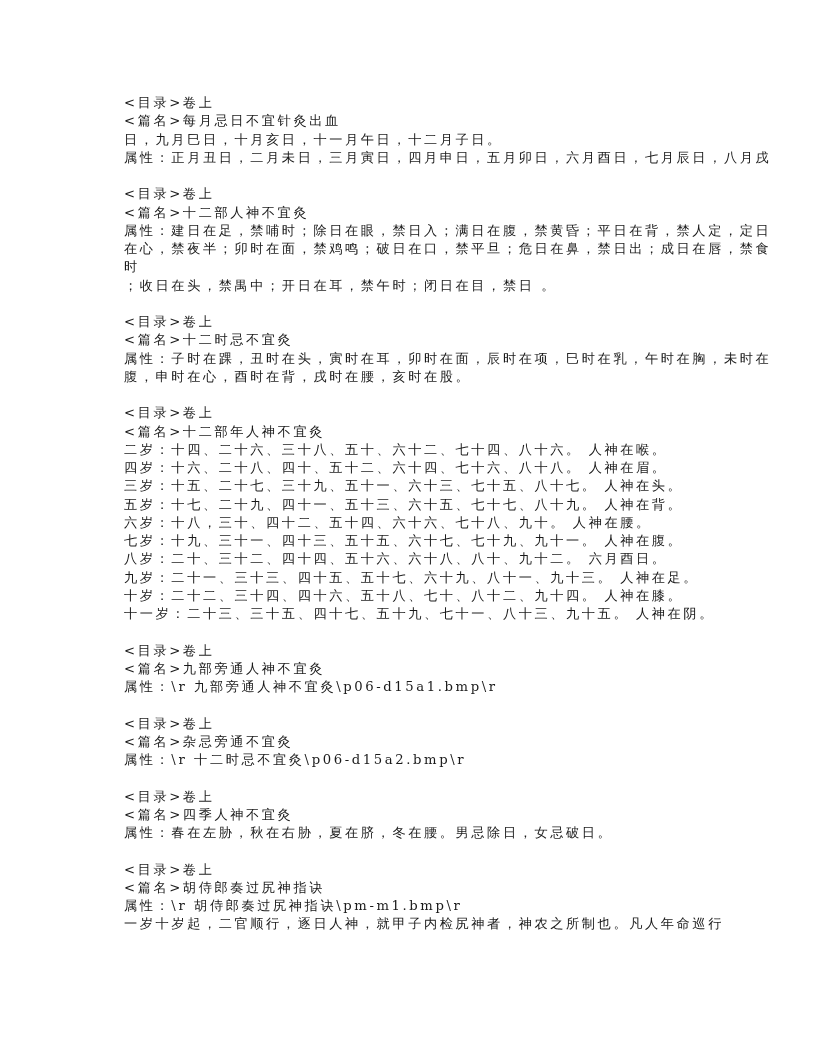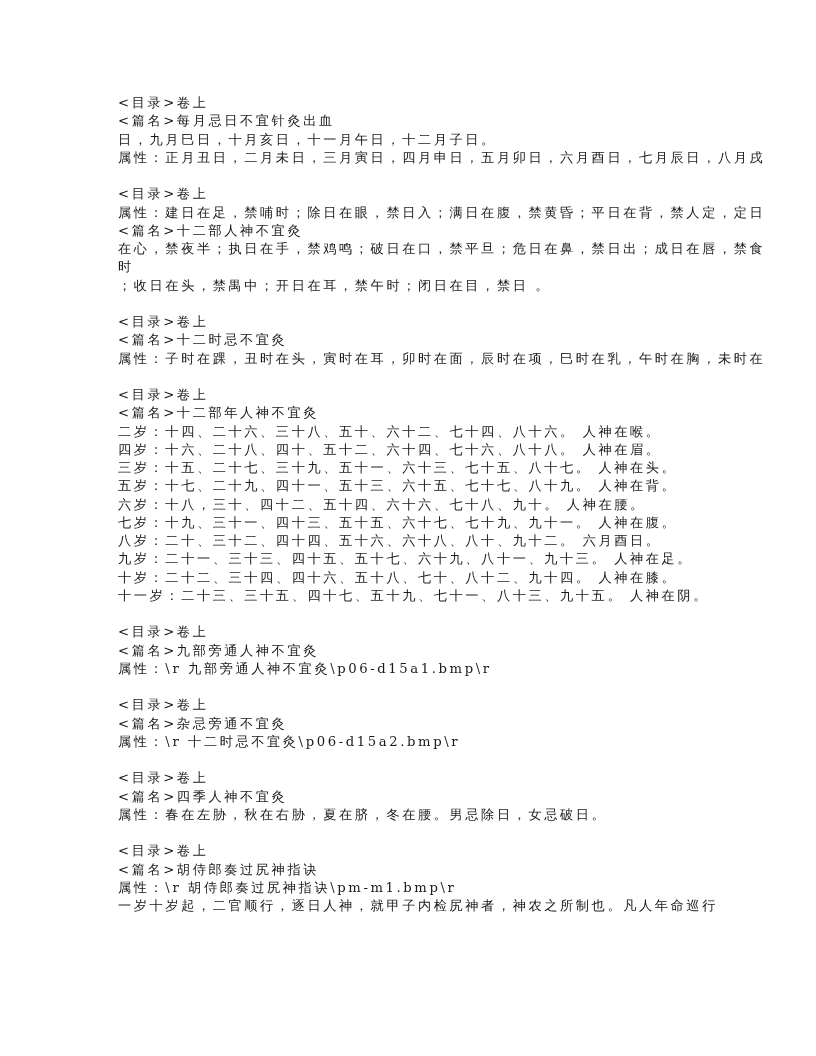--- a/index.html
+++ b/index.html
@@ -1,18 +1,18 @@
 <!DOCTYPE html>
 <html><head>
 <meta charset="utf-8">
 <style>
   html, body { margin: 0; padding: 0; background: #ffffff; }
   body { width: 816px; height: 1056px; position: relative; overflow: hidden; }
   .page {
-    position: absolute; left: 118px; top: 94px; width: 590px;
+    position: absolute; left: 124px; top: 94px; width: 590px;
     font-family: "DejaVu Serif", "Liberation Serif", serif;
     font-size: 13.2px; line-height: 18.25px; color: #1a1a1a;
     letter-spacing: 2.6px;
   }
   .line { white-space: pre; height: 18.25px; }
   .blank { height: 18.25px; }
   .entry { margin: 0; }
 </style>
 </head>
 <body>
@@ -22,32 +22,33 @@
   <div class="entry">
     <div class="line">&lt;目录&gt;卷上</div>
     <div class="line">&lt;篇名&gt;每月忌日不宜针灸出血</div>
     <div class="line">日，九月巳日，十月亥日，十一月午日，十二月子日。</div>
     <div class="line">属性：正月丑日，二月未日，三月寅日，四月申日，五月卯日，六月酉日，七月辰日，八月戌</div>
     <div class="blank"></div>
   </div>
 
   <div class="entry">
     <div class="line">&lt;目录&gt;卷上</div>
+    <div class="line">&lt;篇名&gt;十二部人神不宜灸</div>
     <div class="line">属性：建日在足，禁哺时；除日在眼，禁日入；满日在腹，禁黄昏；平日在背，禁人定，定日</div>
-    <div class="line">&lt;篇名&gt;十二部人神不宜灸</div>
-    <div class="line">在心，禁夜半；执日在手，禁鸡鸣；破日在口，禁平旦；危日在鼻，禁日出；成日在唇，禁食</div>
+    <div class="line">在心，禁夜半；卯时在面，禁鸡鸣；破日在口，禁平旦；危日在鼻，禁日出；成日在唇，禁食</div>
     <div class="line">时</div>
     <div class="line">；收日在头，禁禺中；开日在耳，禁午时；闭日在目，禁日 。</div>
     <div class="blank"></div>
   </div>
 
   <div class="entry">
     <div class="line">&lt;目录&gt;卷上</div>
     <div class="line">&lt;篇名&gt;十二时忌不宜灸</div>
     <div class="line">属性：子时在踝，丑时在头，寅时在耳，卯时在面，辰时在项，巳时在乳，午时在胸，未时在</div>
+    <div class="line">腹，申时在心，酉时在背，戌时在腰，亥时在股。</div>
     <div class="blank"></div>
   </div>
 
   <div class="entry">
     <div class="line">&lt;目录&gt;卷上</div>
     <div class="line">&lt;篇名&gt;十二部年人神不宜灸</div>
     <div class="line">二岁：十四、二十六、三十八、五十、六十二、七十四、八十六。 人神在喉。</div>
     <div class="line">四岁：十六、二十八、四十、五十二、六十四、七十六、八十八。 人神在眉。</div>
     <div class="line">三岁：十五、二十七、三十九、五十一、六十三、七十五、八十七。 人神在头。</div>
     <div class="line">五岁：十七、二十九、四十一、五十三、六十五、七十七、八十九。 人神在背。</div>

